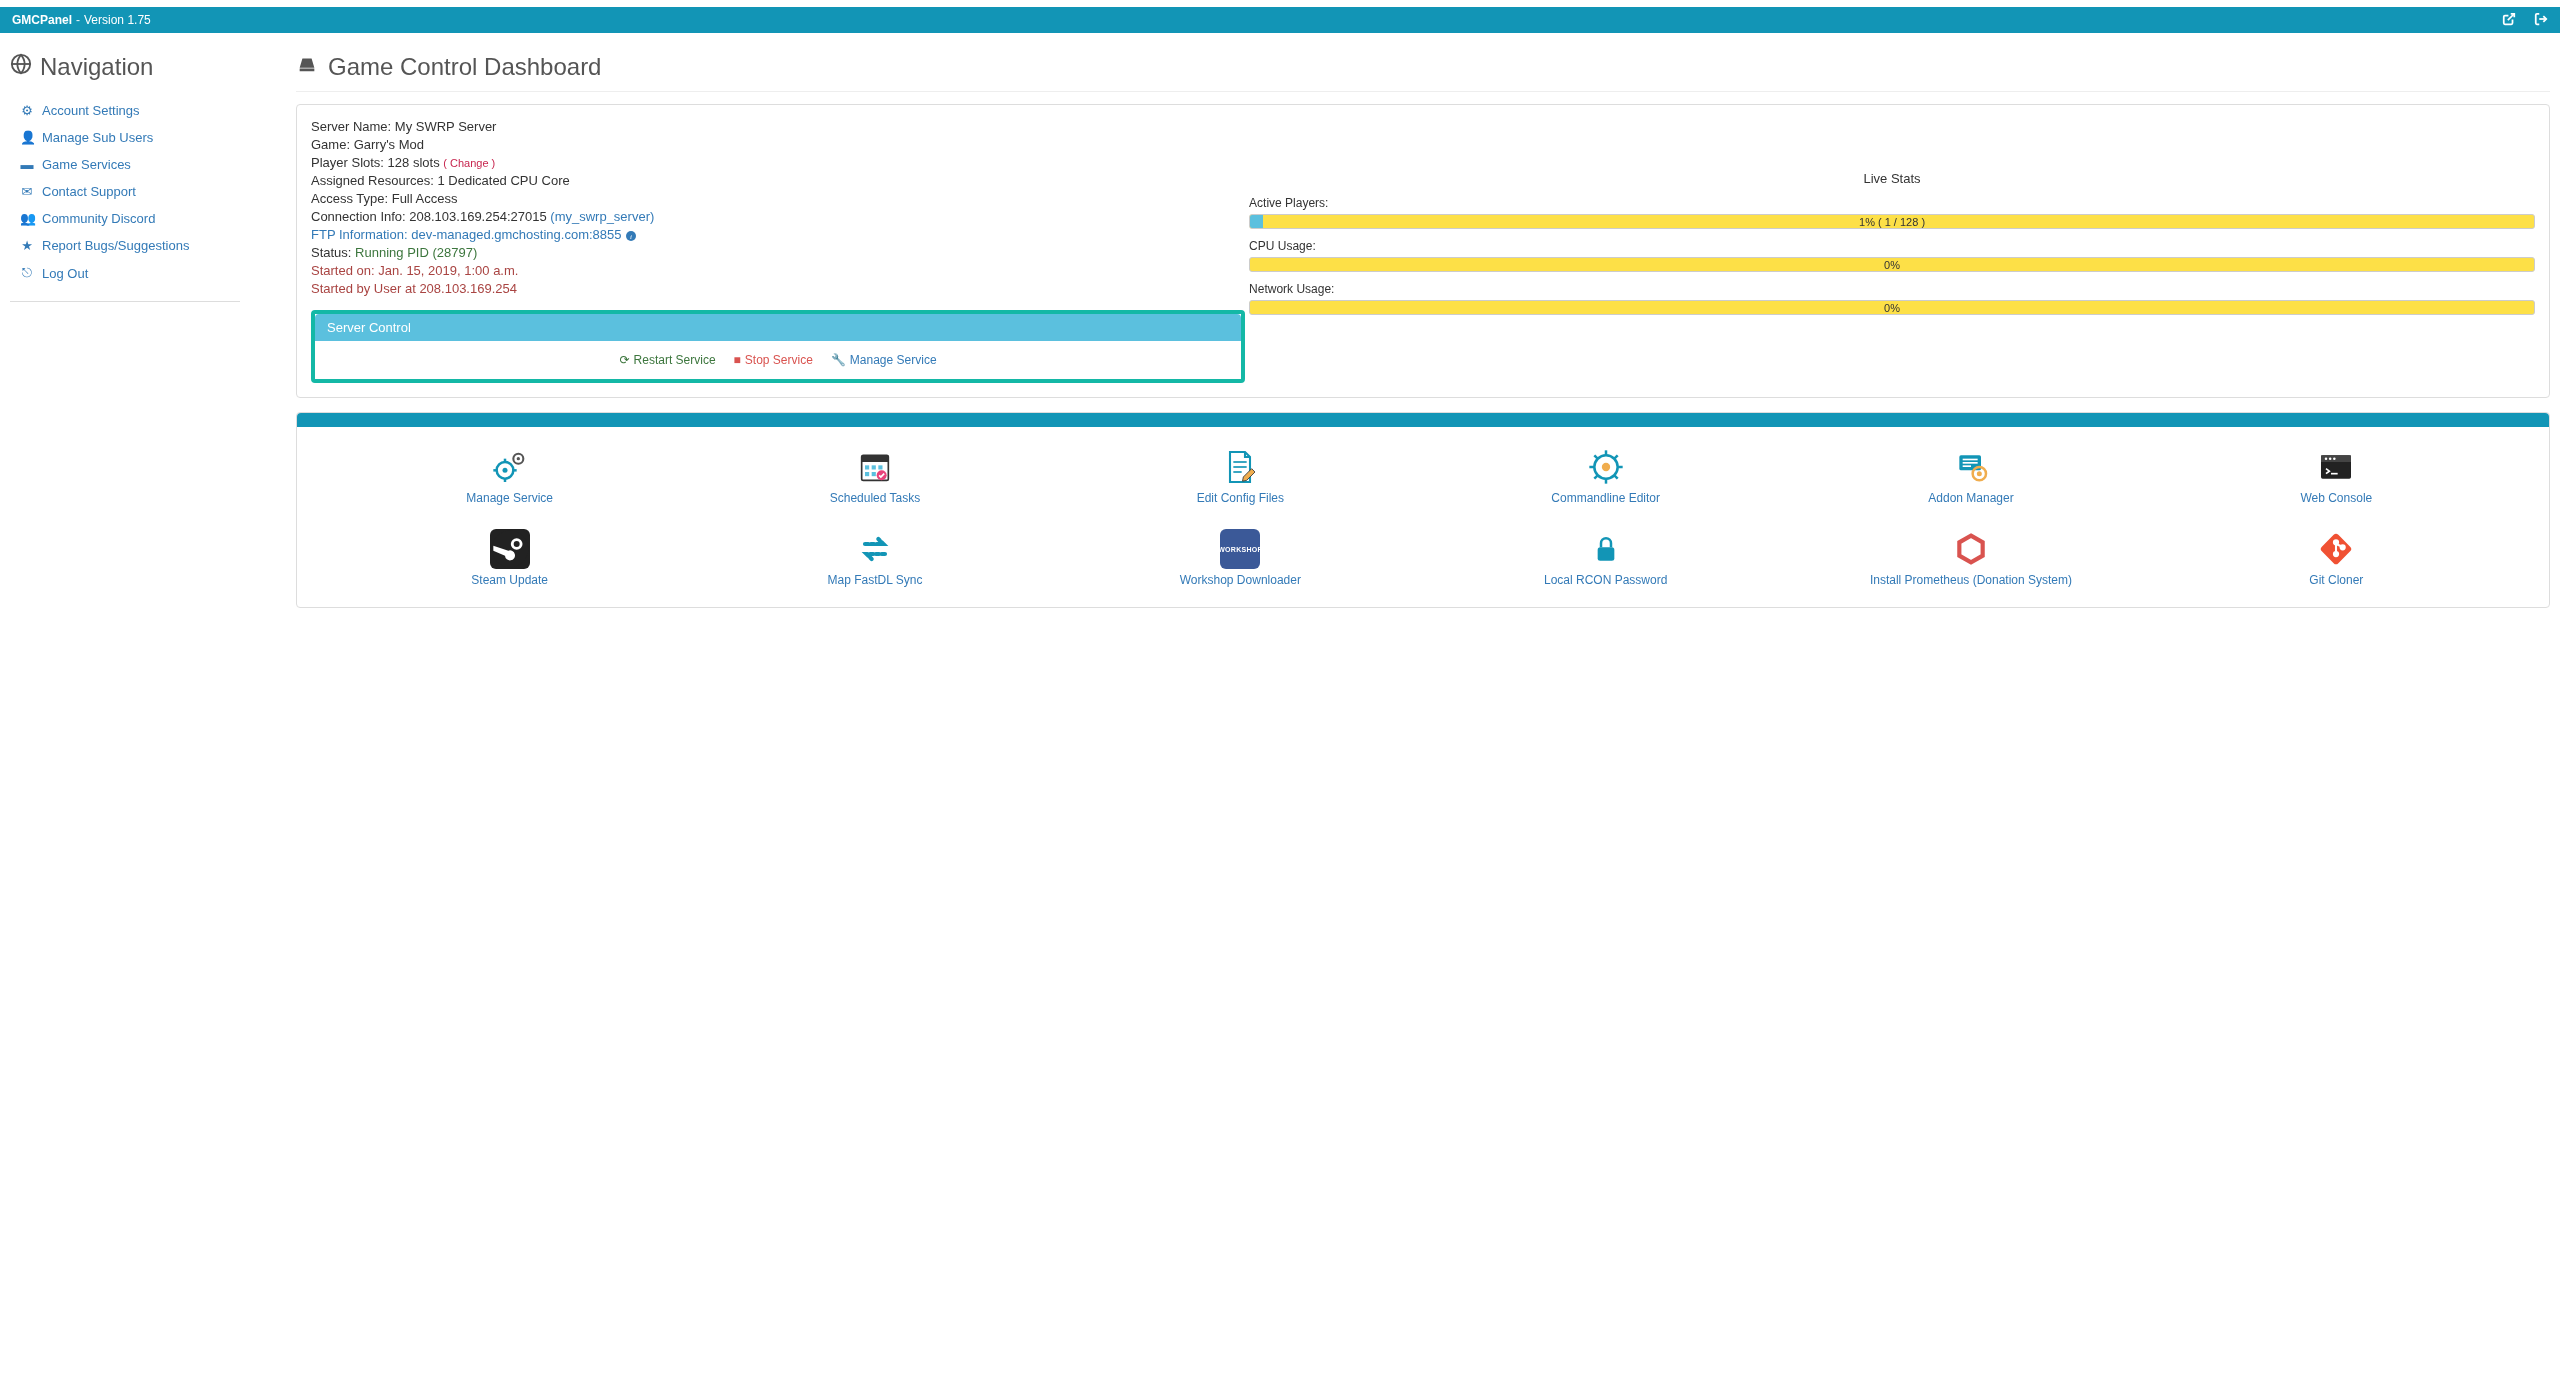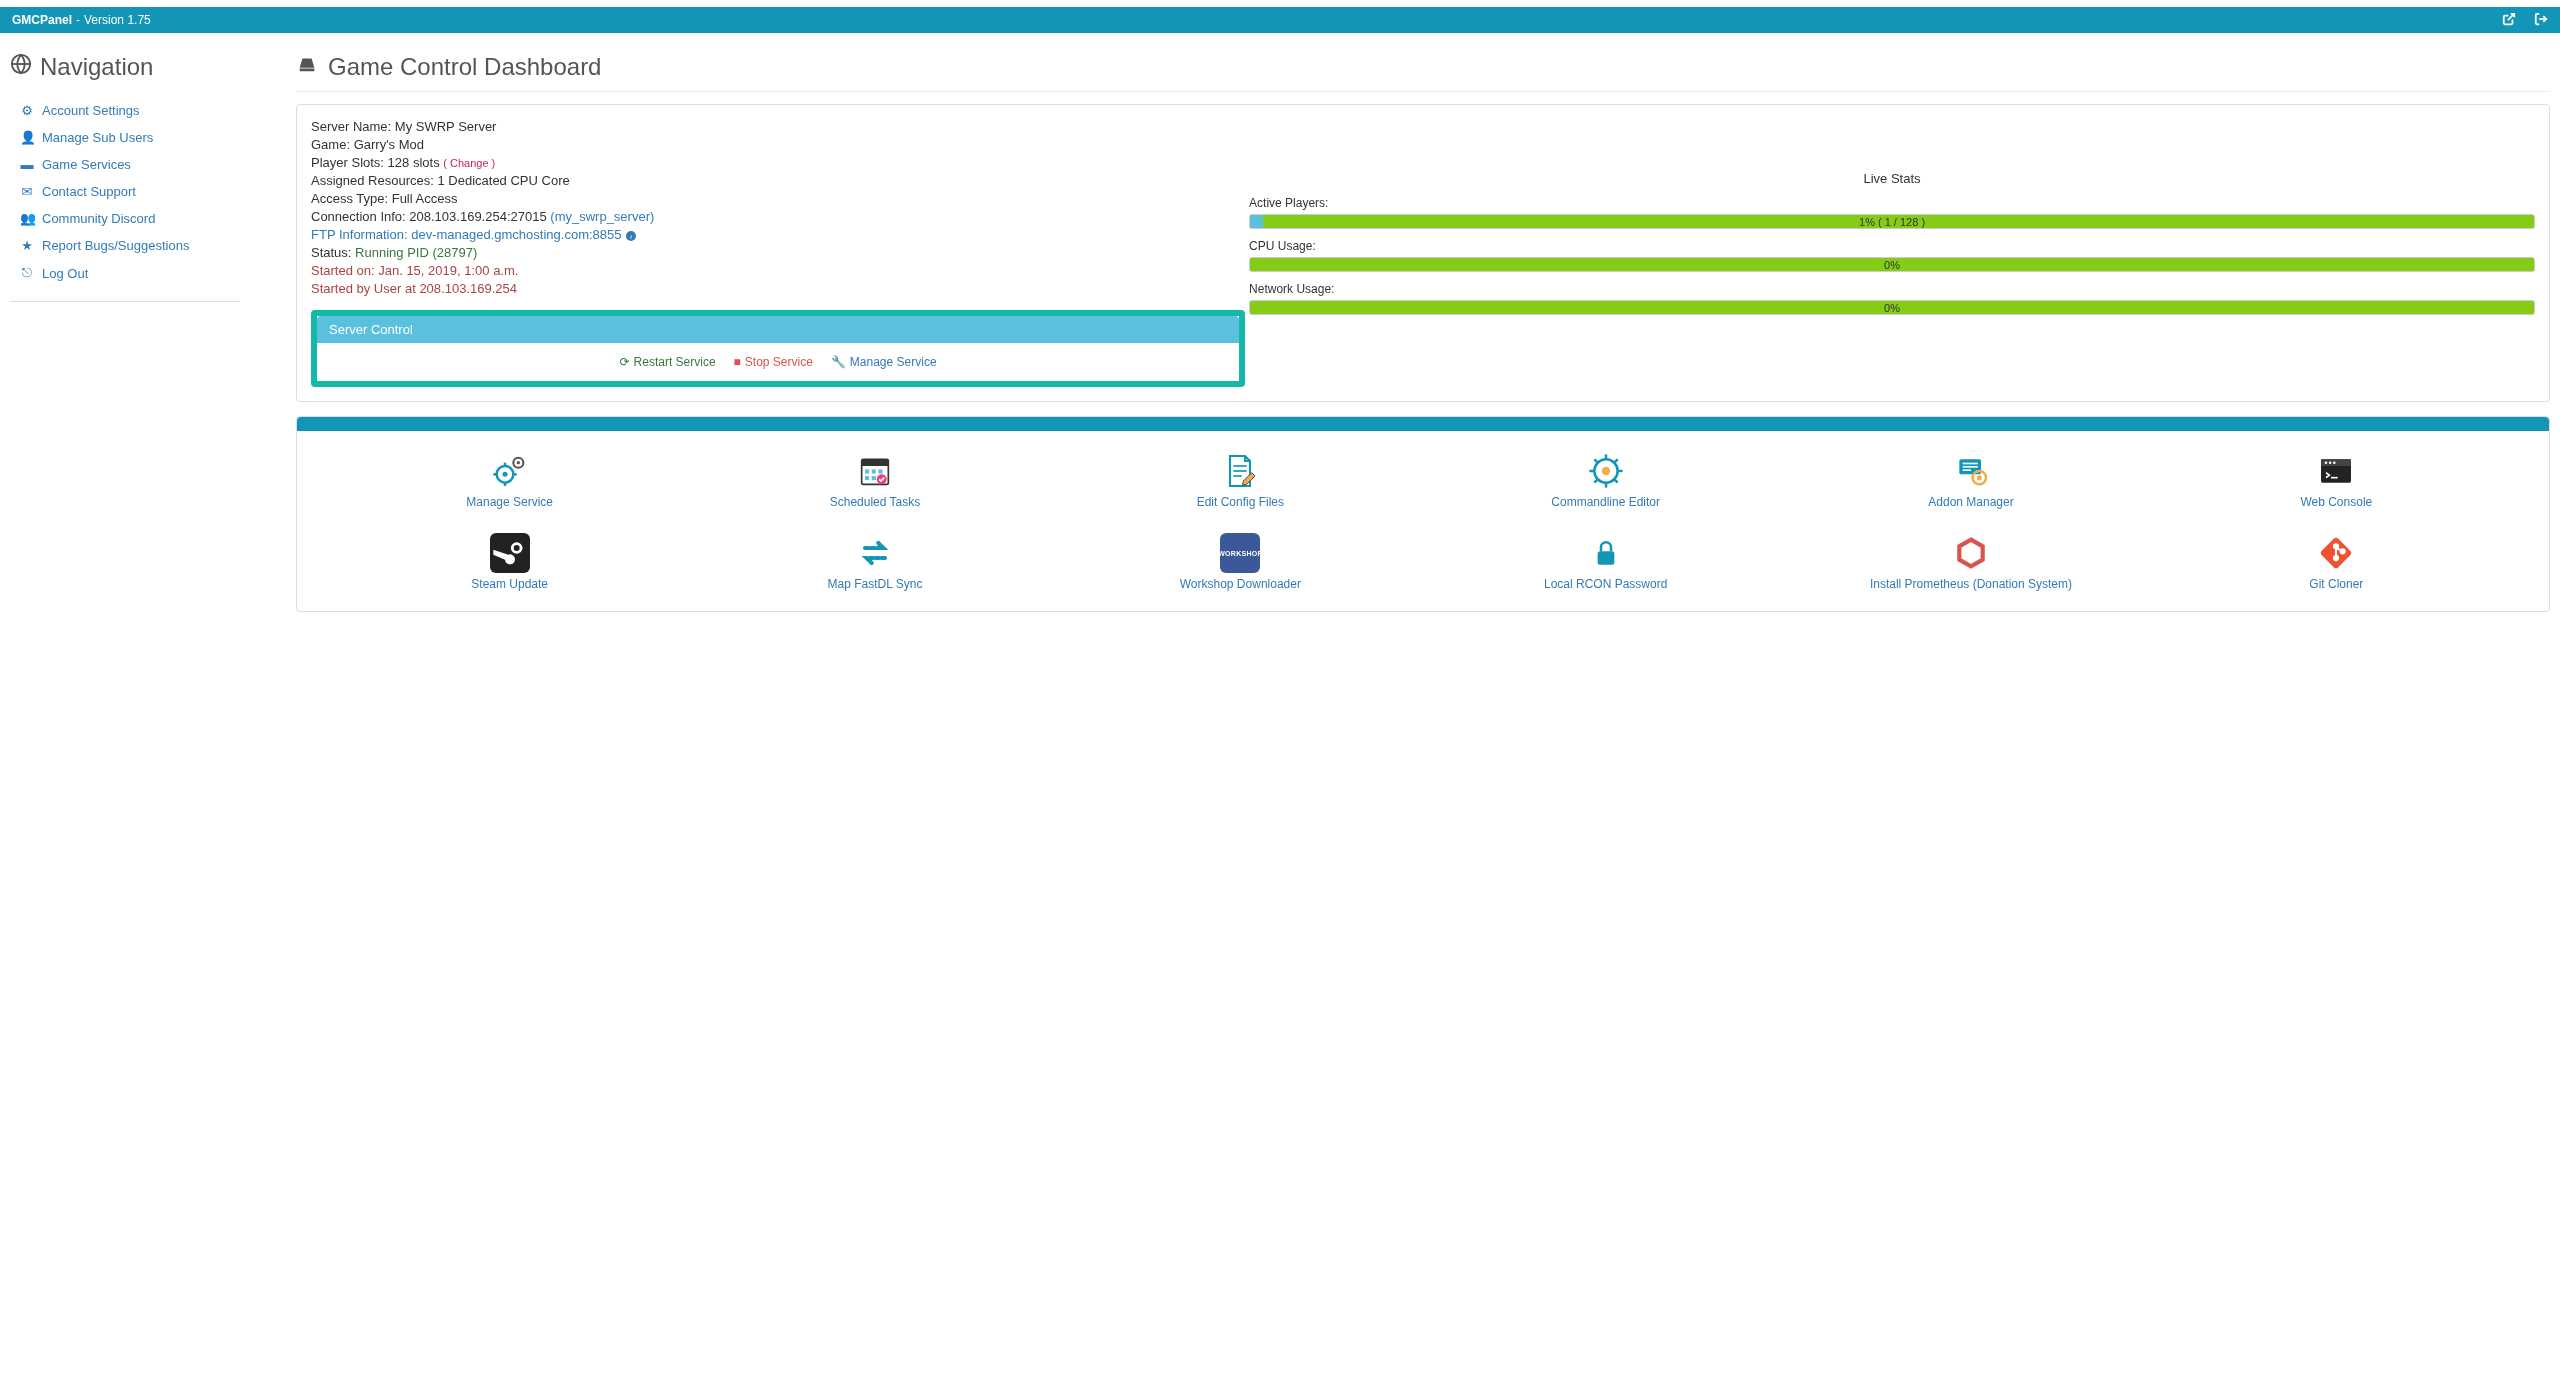--- a/index.html
+++ b/index.html
@@ -37,34 +37,34 @@
   .col-right { flex: 1; }
 
   
   .info-line { font-size: 13px; margin-bottom: 3px; color: #333; }
   .link { color: #337ab7; cursor: pointer; }
   .change-link { color: #c7254e; font-size: 11px; }
   .status-green { color: #3c763d; }
   .red-text { color: #a94442; }
 
   
-  .control-panel { margin-top: 14px; border: 6px solid #14b8a6; border-radius: 4px; }
+  .control-panel { margin-top: 14px; border: 4px solid #14b8a6; border-radius: 4px; }
   .control-header { background: #5bc0de; color: #fff; padding: 6px 12px; font-size: 13px; border-radius: 4px 4px 0 0; }
   .control-body { padding: 12px; text-align: center; font-size: 12px; }
   .control-actions { display: inline-flex; gap: 18px; justify-content: center; }
   .act { cursor: pointer; display: inline-flex; align-items: center; gap: 4px; }
   .act-restart { color: #3c763d; }
   .act-stop { color: #d9534f; }
   .act-manage { color: #337ab7; }
 
   
   .stats-title { text-align: center; font-size: 13px; color: #333; margin: 52px 0 10px 0; }
   .stat-row { margin-bottom: 10px; font-size: 12px; color: #333; }
   .stat-label { margin-bottom: 4px; }
-  .bar-outer { border: 1px solid #ccc; background: #84cc16; border-radius: 3px; height: 15px; position: relative; overflow: hidden; }
+  .bar-outer { border: 1px solid #ccc; background: #fde047; border-radius: 3px; height: 15px; position: relative; overflow: hidden; }
   .bar-fill { background: #5bc0de; height: 100%; }
   .bar-text { position: absolute; inset: 0; display: flex; align-items: center; justify-content: center; font-size: 11px; color: #333; }
 
   
   .feature-box { margin-top: 14px; border: 1px solid #ddd; border-radius: 4px; }
   .feature-stripe { height: 14px; background: #1295b6; border-radius: 4px 4px 0 0; }
   .feature-grid { display: grid; grid-template-columns: repeat(6, 1fr); padding: 20px 30px; row-gap: 24px; }
   .feature { text-align: center; cursor: pointer; }
   .feature-label { color: #337ab7; font-size: 12px; margin-top: 4px; }
   .feature-icon { height: 40px; display: flex; align-items: center; justify-content: center; }

